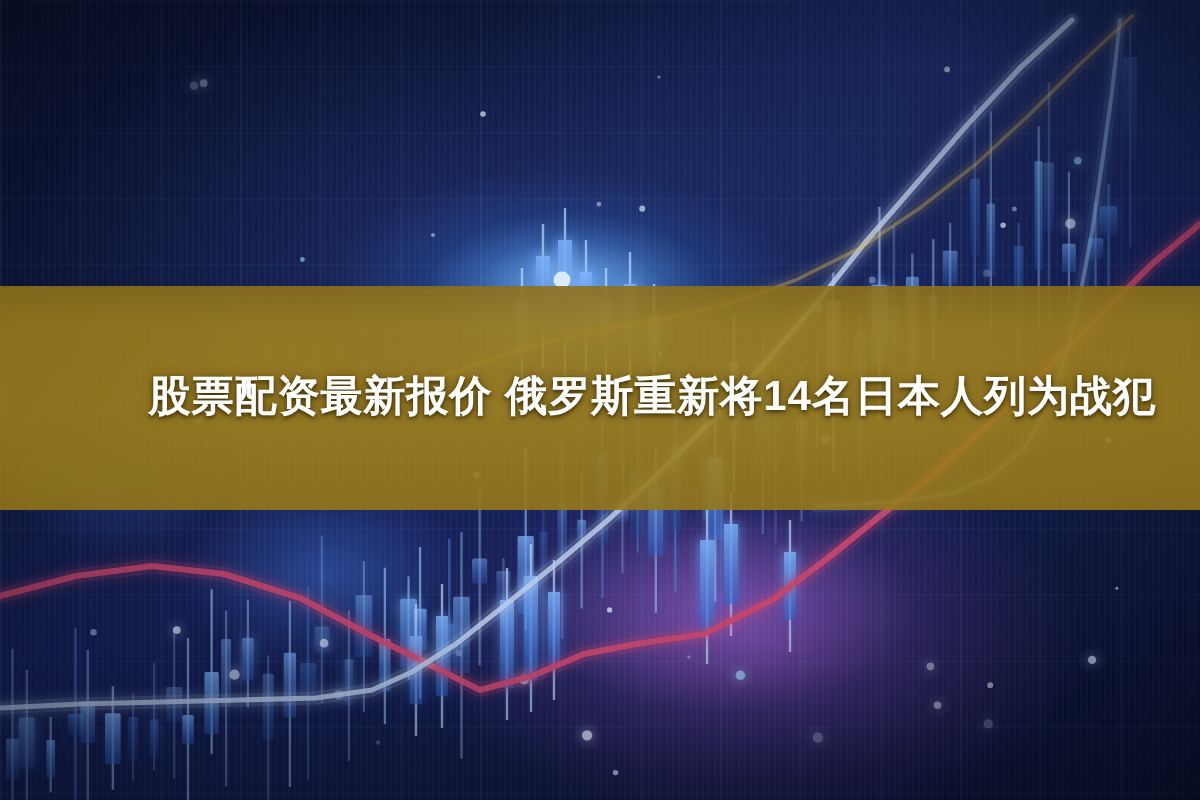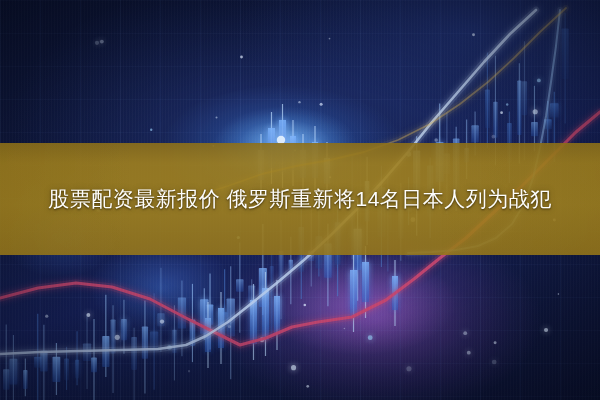--- a/index.html
+++ b/index.html
@@ -114,25 +114,25 @@
         rgba(0,0,0,0) 72%,
         rgba(120,95,20,0.18) 100%);
     pointer-events: none;
   }
 
   #headline-text {
     position: relative;
     z-index: 3;
     width: 556px;
     margin: 0 auto;
-    text-align: center;
+    text-align: right;
     color: #fdfdfb;
     font-size: 21px;
     line-height: 36px;
-    font-weight: normal;
+    font-weight: bold;
     letter-spacing: 0.5px;
     text-shadow:
        0 1px 2px rgba(40,28,0,0.75),
        0 0 6px rgba(60,44,0,0.45);
     font-family: "Liberation Sans", "DejaVu Sans", sans-serif;
   }
 </style>
 </head>
 <body>
 

